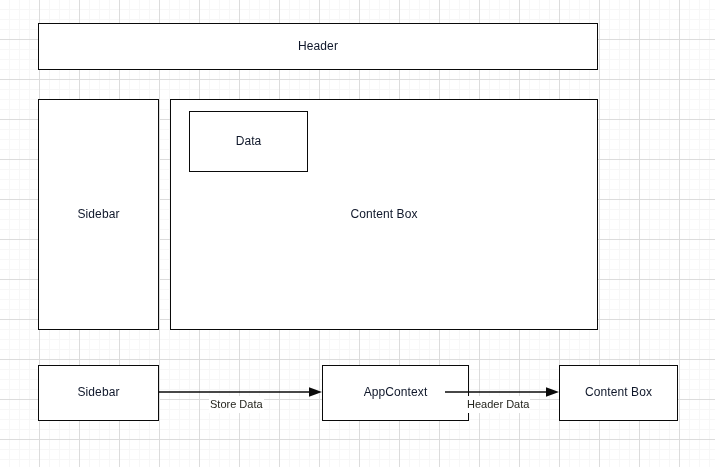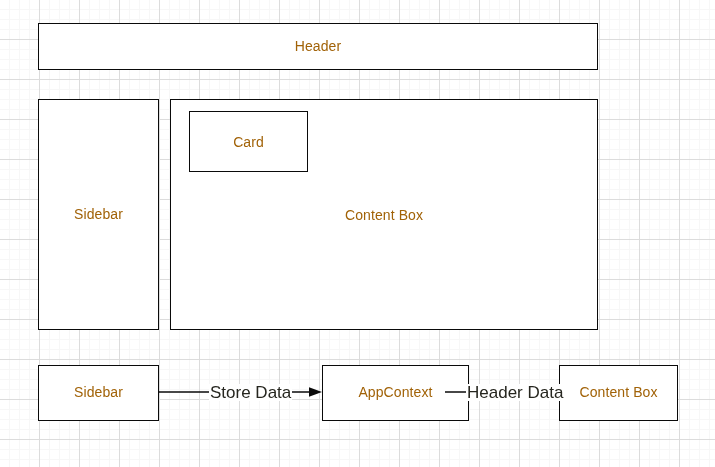--- a/index.html
+++ b/index.html
@@ -28,22 +28,22 @@
   .node {
     position: absolute;
     box-sizing: border-box;
     border: 1.6px solid #0a0a0a;
     background: #ffffff;
     display: flex;
     align-items: center;
     justify-content: center;
   }
   .node-label {
-    font-size: 14px;
-    color: #a16207;
+    font-size: 12px;
+    color: #0f172a;
     line-height: 1.1;
     white-space: nowrap;
     letter-spacing: 0.1px;
   }
   
   #header-box     { left: 38px;  top: 23px;  width: 560px; height: 47px; }
   #sidebar-box    { left: 38px;  top: 99px;  width: 121px; height: 231px; }
   #content-box    { left: 170px; top: 99px;  width: 428px; height: 231px;
                     align-items: flex-start; justify-content: center; }
   #content-box .node-label { margin-top: 108px; }
@@ -57,22 +57,22 @@
 
   .edge {
     position: absolute;
     height: 20px;
     top: 383px;
     pointer-events: none;
   }
   .edge svg { display: block; overflow: visible; }
   .edge-label {
     position: absolute;
-    top: 384px;
-    font-size: 17px;
+    top: 396px;
+    font-size: 11px;
     color: #26261f;
     background: #ffffff;
     padding: 0 1px;
     white-space: nowrap;
     line-height: 17px;
   }
   #edge-store-data      { left: 159px; width: 163px; }
   #edge-store-label     { left: 209px; }
   #edge-render-data     { left: 445px; width: 114px; }
   #edge-render-label    { left: 466px; }
@@ -88,21 +88,21 @@
 
   <div class="node" id="sidebar-box">
     <span class="node-label">Sidebar</span>
   </div>
 
   <div class="node" id="content-box">
     <span class="node-label">Content Box</span>
   </div>
 
   <div class="node" id="card-box">
-    <span class="node-label">Card</span>
+    <span class="node-label">Data</span>
   </div>
 
   <div class="node" id="flow-sidebar-box">
     <span class="node-label">Sidebar</span>
   </div>
 
   <div class="node" id="flow-appcontext-box">
     <span class="node-label">AppContext</span>
   </div>
 

